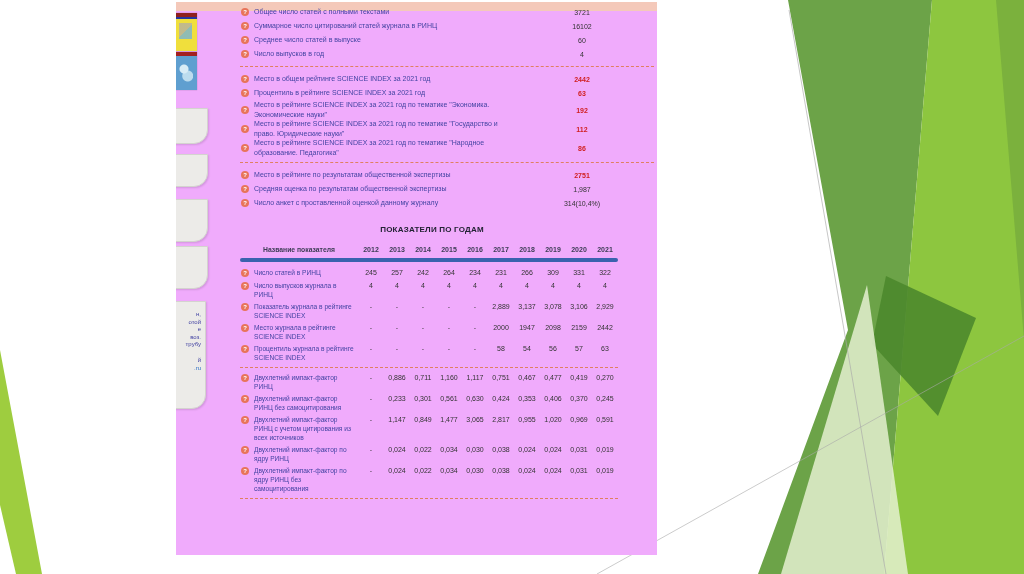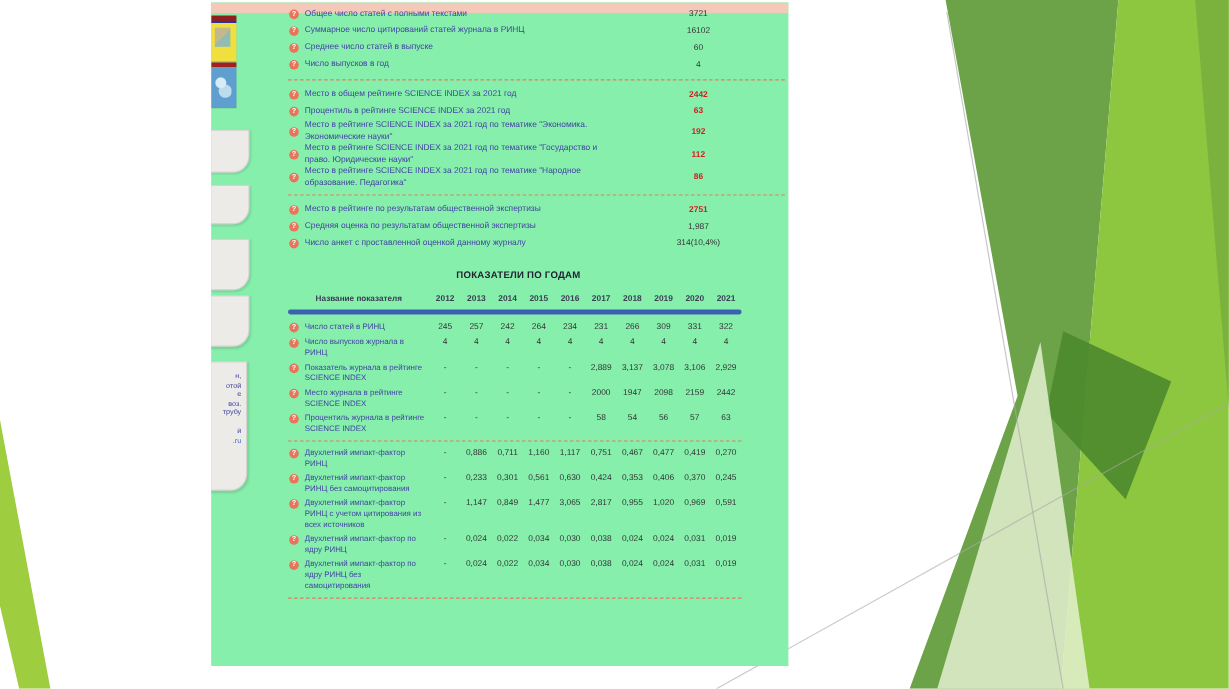--- a/index.html
+++ b/index.html
@@ -6,21 +6,21 @@
   body{
     width:1024px;height:574px;position:relative;overflow:hidden;
     background:#ffffff;
     font-family:"Liberation Sans","DejaVu Sans",sans-serif;
   }
   
   #bg-art{position:absolute;left:0;top:0;width:1024px;height:574px;z-index:0;}
   
   #page{
     position:absolute;left:176px;top:2px;width:481px;height:553px;
-    background:#86efac;overflow:hidden;z-index:2;
+    background:#f0abfc;overflow:hidden;z-index:2;
   }
   #topbar{position:absolute;left:0;top:0;width:100%;height:9px;background:#f4c9ba;}
   
   .cover{position:absolute;left:0;width:21px;height:38px;box-shadow:0 0 1px rgba(0,0,0,.35);}
   #cover1{top:11px;background:linear-gradient(180deg,#8f1f1f 0 11%,#2434a0 11% 17%,#f0df3c 17% 100%);}
   #cover1:after{content:"";position:absolute;left:3px;top:10px;width:13px;height:16px;
     background:linear-gradient(135deg,#b9b39a 0 50%,#7fb6c9 50% 100%);opacity:.85;}
   #cover2{top:50px;background:linear-gradient(180deg,#a32020 0 10%,#5f9fd0 10% 100%);}
   #cover2:after{content:"";position:absolute;left:2px;top:10px;width:15px;height:20px;
     background:radial-gradient(circle at 40% 35%,#d8ecf6 0 4px,rgba(0,0,0,0) 5px),

